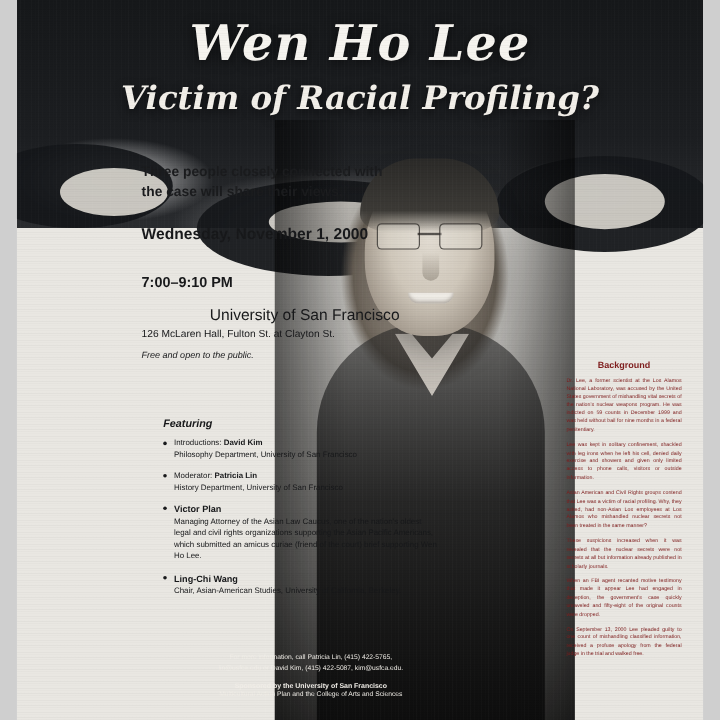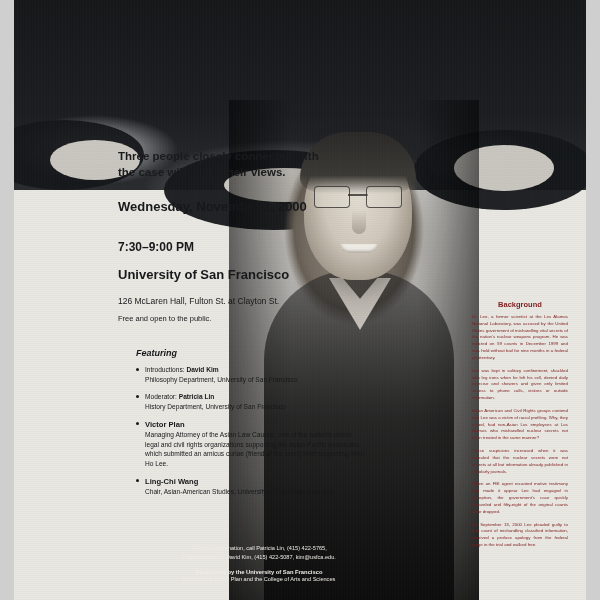--- a/index.html
+++ b/index.html
@@ -203,21 +203,21 @@
     font-weight: bold;
     font-size: 27px;
     color: #f2efe9;
     text-shadow: 0 2px 8px rgba(0,0,0,0.55);
   }
 
   
   .left-col {
     position: absolute;
     left: 104px;
-    top: 148px;
+    top: 136px;
     width: 215px;
     z-index: 15;
     color: #17181a;
   }
   .lead {
     font-size: 11.5px;
     font-weight: bold;
     line-height: 1.42;
     color: #1a1b1d;
     margin-bottom: 18px;
@@ -227,29 +227,31 @@
     font-weight: bold;
     margin-bottom: 26px;
   }
   .time {
     font-size: 12px;
     font-weight: bold;
     margin-bottom: 13px;
   }
   .venue {
     font-size: 13px;
-    font-weight: bold;
-    margin-bottom: 14px;
+    font-weight: normal;
+    margin-bottom: 3px;
+    text-align: right;
   }
   .address {
     font-size: 8.5px;
     margin-bottom: 8px;
   }
   .free {
     font-size: 7.5px;
+    font-style: italic;
   }
 
   
   .featuring {
     position: absolute;
     left: 122px;
     top: 316px;
     width: 230px;
     z-index: 16;
     color: #17181a;
@@ -366,25 +368,29 @@
       <div class="hair"></div>
       <div class="nose"></div>
       <div class="glasses">
         <div class="lens l"></div>
         <div class="bridge"></div>
         <div class="lens r"></div>
       </div>
       <div class="mouth"></div>
     </div>
 
+    <div class="title-block">
+      <div class="title-main">Wen Ho Lee</div>
+      <div class="title-sub">Victim of Racial Profiling?</div>
+    </div>
 
     <div class="left-col">
       <div class="lead">Three people closely connected with the case will share their views.</div>
       <div class="date">Wednesday, November 1, 2000</div>
-      <div class="time">7:30–9:00 PM</div>
+      <div class="time">7:00–9:10 PM</div>
       <div class="venue">University of San Francisco</div>
       <div class="address">126 McLaren Hall, Fulton St. at Clayton St.</div>
       <div class="free">Free and open to the public.</div>
     </div>
 
     <div class="featuring">
       <div class="featuring-head">Featuring</div>
 
       <div class="feat-item">
         <span class="bullet"></span>

